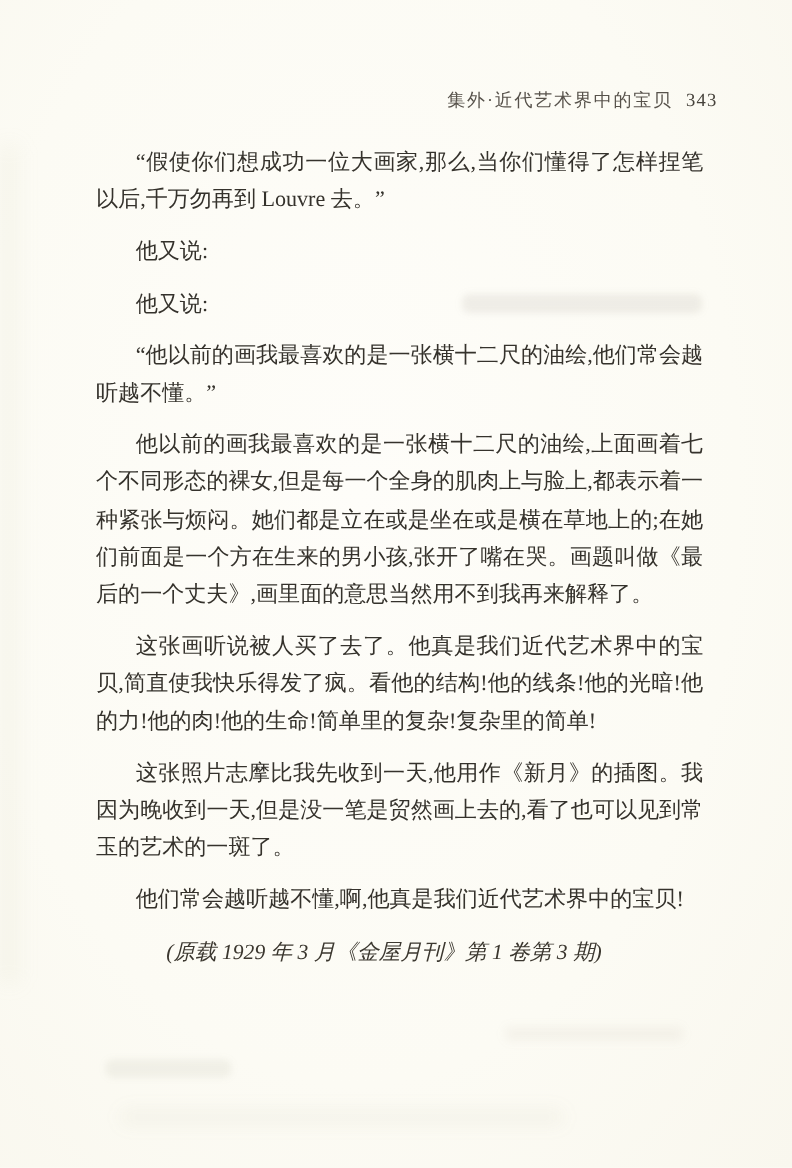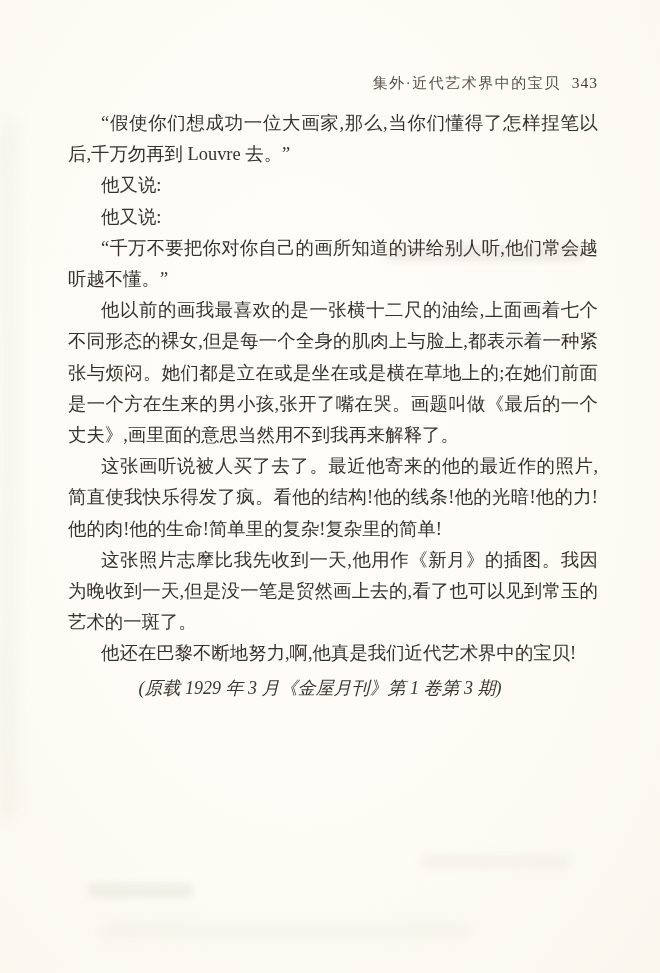--- a/index.html
+++ b/index.html
@@ -48,21 +48,21 @@
     position: absolute;
     top: 108px;
     left: 68px;
     width: 530px;
     font-size: 18.4px;
     line-height: 31.2px;
     text-align: justify;
     color: #35322c;
   }
   .body-text p {
-    margin: 0;
+    margin: 12px;
     text-indent: 1.8em;
   }
   .body-text p.source {
     text-indent: 0;
     text-align: center;
     padding-right: 26px;
     margin-top: 3px;
     font-size: 18px;
     font-style: italic;
     color: #3b372f;
@@ -91,25 +91,25 @@
 
   <header class="running-head">
     <span class="head-title">集外·近代艺术界中的宝贝</span>
     <span class="head-page">343</span>
   </header>
 
   <main class="body-text">
     <p>“假使你们想成功一位大画家,那么,当你们懂得了怎样捏笔以后,千万勿再到 Louvre 去。”</p>
     <p>他又说:</p>
     <p>他又说:</p>
-    <p>“千万不要把你对你自己的画所知道的讲给别人听,他们常会越听越不懂。”</p>
+    <p>“他以前的画我最喜欢的是一张横十二尺的油绘,他们常会越听越不懂。”</p>
     <p>他以前的画我最喜欢的是一张横十二尺的油绘,上面画着七个不同形态的裸女,但是每一个全身的肌肉上与脸上,都表示着一种紧张与烦闷。她们都是立在或是坐在或是横在草地上的;在她们前面是一个方在生来的男小孩,张开了嘴在哭。画题叫做《最后的一个丈夫》,画里面的意思当然用不到我再来解释了。</p>
-    <p>这张画听说被人买了去了。最近他寄来的他的最近作的照片,简直使我快乐得发了疯。看他的结构!他的线条!他的光暗!他的力!他的肉!他的生命!简单里的复杂!复杂里的简单!</p>
+    <p>这张画听说被人买了去了。他真是我们近代艺术界中的宝贝,简直使我快乐得发了疯。看他的结构!他的线条!他的光暗!他的力!他的肉!他的生命!简单里的复杂!复杂里的简单!</p>
     <p>这张照片志摩比我先收到一天,他用作《新月》的插图。我因为晚收到一天,但是没一笔是贸然画上去的,看了也可以见到常玉的艺术的一斑了。</p>
-    <p>他还在巴黎不断地努力,啊,他真是我们近代艺术界中的宝贝!</p>
+    <p>他们常会越听越不懂,啊,他真是我们近代艺术界中的宝贝!</p>
     <p class="source">(原载 1929 年 3 月《金屋月刊》第 1 卷第 3 期)</p>
   </main>
 
   <div class="smudge sm1"></div>
   <div class="smudge sm2"></div>
   <div class="smudge sm3"></div>
   <div class="smudge sm4"></div>
   <div class="smudge sm5"></div>
 
 </div>

